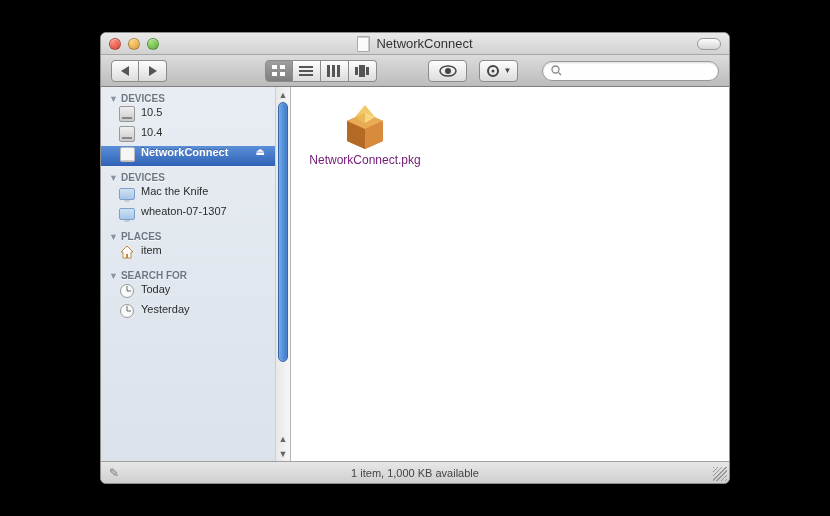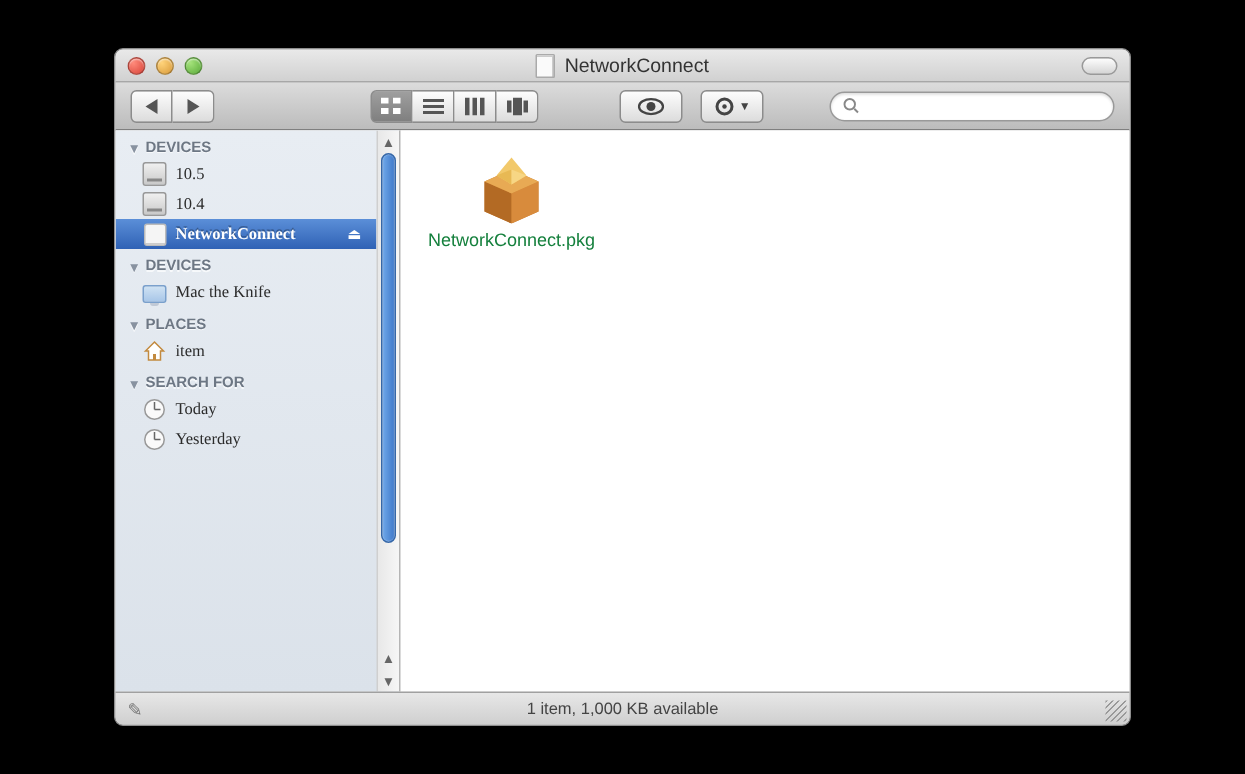--- a/index.html
+++ b/index.html
@@ -7,21 +7,21 @@
     font-family: "Lucida Grande", "Helvetica Neue", Arial, sans-serif;
     font-size: 11px;
     background: #000;
     width: 830px;
     height: 516px;
     display: flex;
     align-items: center;
     justify-content: center;
   }
   .window {
-    width: 678px;
+    width: 630px;
     height: 452px;
     background: #ededed;
     border-radius: 6px;
     box-shadow: 0 10px 40px rgba(0,0,0,.6);
     display: flex;
     flex-direction: column;
     overflow: hidden;
     border: 1px solid #8e8e8e;
   }
   
@@ -112,38 +112,37 @@
     box-shadow: inset 0 0 1px rgba(255,255,255,.6);
   }
   .section-header {
     font-size: 10px; font-weight: bold; color: #6d7784;
     text-shadow: 0 1px 0 rgba(255,255,255,.7);
     padding: 6px 8px 2px 8px;
     display: flex; align-items: center; gap: 3px;
   }
   .disc { font-size: 9px; color: #8892a0; }
   .item {
-    height: 20px; display: flex; align-items: center; gap: 6px;
+    height: 20px; display: flex; align-items: flex-start; gap: 6px;
     padding: 0 6px 0 18px; color: #2b2b2b;
     white-space: nowrap;
-    font-family: Liberation Serif, serif;
   }
   .item .icon { width: 16px; height: 16px; display:flex; align-items:center; justify-content:center; flex-shrink:0; }
   .item.selected {
     background: linear-gradient(#5b8fd8,#2f62b5);
     color: #fff;
   }
   .item.selected .label { font-weight: bold; text-shadow: 0 -1px 0 rgba(0,0,0,.3); }
   .eject { margin-left: auto; margin-right: 4px; font-size: 10px; }
   
   .main { flex: 1; background: #fff; padding: 14px; }
   .file-grid { display: flex; flex-wrap: wrap; gap: 20px; align-content: flex-start; }
   .file { width: 120px; display:flex; flex-direction: column; align-items:center; gap: 4px; }
   .file .ficon { width: 56px; height: 48px; position: relative; }
-  .file .fname { font-size: 12px; text-align:center; color:#15803d; }
+  .file .fname { font-size: 12px; text-align:center; color:#701a75; }
   
   .pkg-box {
     position: absolute; inset: 0;
   }
   
   .statusbar {
     height: 22px;
     background: linear-gradient(#e7e7e7,#cfcfcf);
     border-top: 1px solid #a0a0a0;
     display:flex; align-items:center; justify-content:center;
@@ -286,20 +285,26 @@
         <div class="section-header">
           <span class="disc">▼</span>
           <span>DEVICES</span>
         </div>
         <div class="item">
           <span class="icon">
               <span class="mac-icon"></span>
             </span>
           <span class="label">Mac the Knife</span>
         </div>
+        <div class="item">
+          <span class="icon">
+              <span class="mac-icon"></span>
+            </span>
+          <span class="label">wheaton-07-1307</span>
+        </div>
 
         <div class="section-header">
           <span class="disc">▼</span>
           <span>PLACES</span>
         </div>
         <div class="item">
           <span class="icon house-icon">
             <svg viewBox="0 0 16 16">
                 <path d="M2 8 L8 2 L14 8 L12 8 L12 14 L4 14 L4 8 Z" fill="#fff" stroke="#c28a3f" stroke-width="1"></path>
                 <rect x="7" y="10" width="2" height="4" fill="#c28a3f"></rect>

